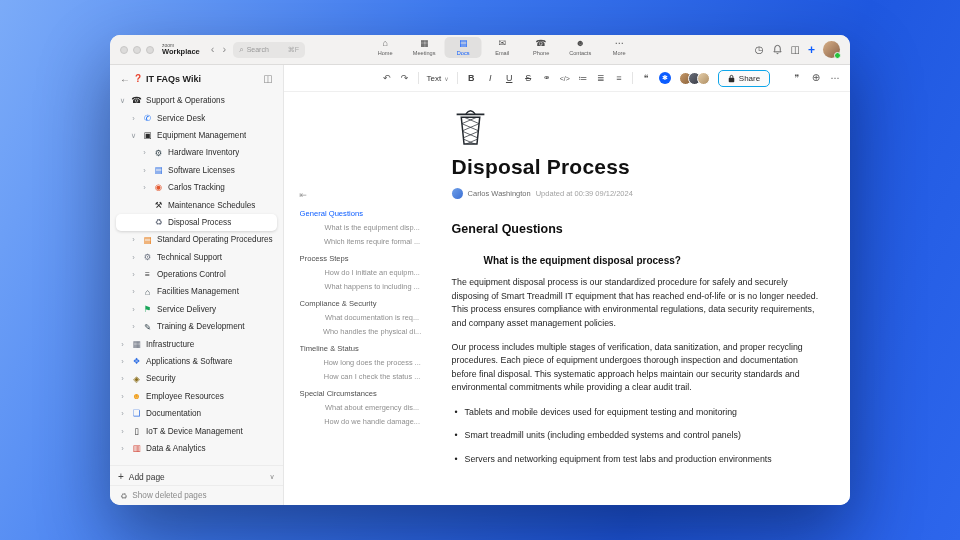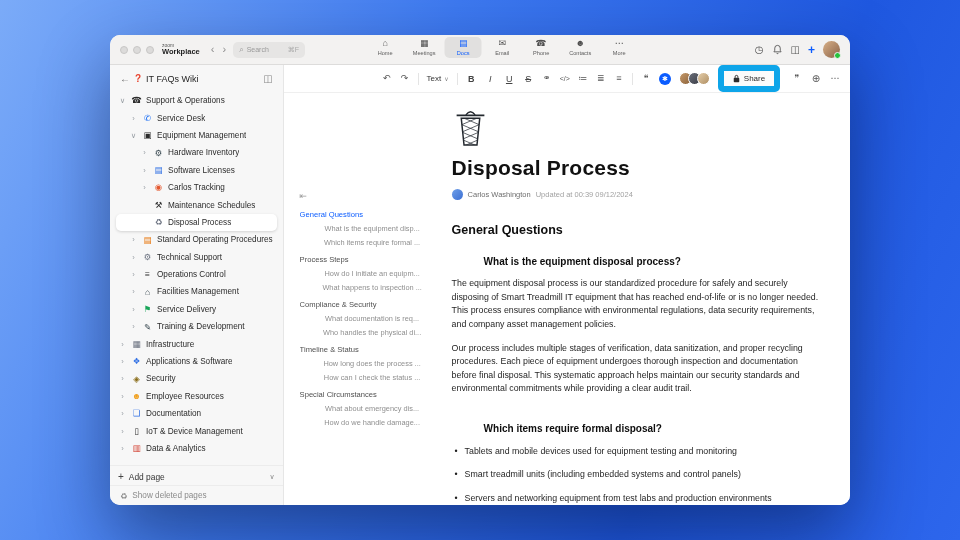--- a/index.html
+++ b/index.html
@@ -42,21 +42,21 @@
   .tb-ic { font-size:10px; line-height:1; color:#555; }
   .tb-plus { color:#0b5cff; font-size:12px; font-weight:bold; }
   .avatar { width:17px; height:17px; border-radius:50%; background:linear-gradient(135deg,#d8b088,#8a6248); position:relative; }
   .avatar::after { content:""; position:absolute; right:-1px; bottom:-1px; width:5px; height:5px; background:#27c33f; border:1px solid #f3f2f1; border-radius:50%; }
   
   .bodyrow { flex:1; display:flex; min-height:0; }
   .sidebar { flex:0 0 165px; background:#f7f7f7; border-right:1px solid #e6e6e6; display:flex; flex-direction:column; min-height:0; }
   .sb-header { display:flex; align-items:center; gap:5px; padding:8px 10px 6px; }
   .sb-back { color:#666; font-size:10px; }
   .qicon { color:#e8432e; font-weight:bold; font-size:10px; }
-  .sb-title { font-weight:normal; font-size:9px; color:#1e1e1e; }
+  .sb-title { font-weight:bold; font-size:9px; color:#1e1e1e; }
   .sb-panel { margin-left:auto; color:#888; font-size:10px; }
   .tree { flex:1; padding:2px 6px 0; overflow:hidden; }
   .trow { display:flex; align-items:center; gap:4px; height:17.4px; border-radius:5px; padding-right:4px; }
   .trow .chev { flex:0 0 9px; text-align:center; color:#9aa0a6; font-size:7.5px; }
   .trow .ticon { flex:0 0 11px; text-align:center; font-size:8.5px; line-height:1; }
   .trow .tlabel { font-size:8.2px; color:#2b2b2b; white-space:nowrap; overflow:hidden; text-overflow:ellipsis; }
   .trow.selected { background:#fff; box-shadow:0 1px 3px rgba(0,0,0,.15); }
   .sb-footer { padding:2px 6px 0; border-top:1px solid #ececec; }
   .addrow { display:flex; align-items:center; gap:5px; height:17px; font-size:8.4px; color:#333; padding:0 2px; }
   .addrow .plus { font-size:10px; color:#444; }
@@ -71,21 +71,21 @@
   .t-dd .c { font-size:6px; color:#888; }
   .fb { font-size:9px; color:#444; width:11px; text-align:center; }
   .sep { width:1px; height:12px; background:#e4e4e4; }
   .ai-dot { width:12px; height:12px; border-radius:50%; background:#0b5cff; color:#fff; font-size:7px; display:flex; align-items:center; justify-content:center; }
   .collabs { display:flex; }
   .cav { width:13px; height:13px; border-radius:50%; border:1.5px solid #fff; margin-left:-4px; }
   .cav:first-child { margin-left:0; }
   .cav.c1 { background:linear-gradient(135deg,#c59a6b,#8c6239); }
   .cav.c2 { background:linear-gradient(135deg,#6b6f7a,#3a3d46); }
   .cav.c3 { background:linear-gradient(135deg,#e4cdaa,#b09064); }
-  .share-btn { display:flex; align-items:center; gap:4px; border:6px solid #0ea5e9; background:#fbfbfb; border-radius:5px; padding:3px 9px; font-size:8px; color:#2c2c2c; }
+  .share-btn { display:flex; align-items:center; gap:4px; border:1px solid #0ea5e9; background:#fbfbfb; border-radius:5px; padding:3px 9px; font-size:8px; color:#2c2c2c; }
   .tb-rgt { display:flex; align-items:center; gap:9px; margin-left:6px; color:#555; }
   
   .content { flex:1; display:flex; min-height:0; }
   .toc { flex:0 0 160px; padding:98px 8px 0 16px; overflow:hidden; }
   .toc-collapse { color:#9a9a9a; font-size:9px; margin-bottom:9px; }
   .toc-row.section { font-size:7.6px; color:#4f4f4f; margin:8px 0 4px; white-space:nowrap; overflow:hidden; }
   .toc-row.section.active { color:#0b5cff; }
   .toc-row.item { font-size:7.4px; color:#8f8f8f; padding-left:9px; margin:5px 0; white-space:nowrap; overflow:hidden;text-align:center; }
   .docpane { flex:1; padding:13px 30px 0 8px; overflow:hidden; }
   .trash-ic { width:37px; height:41px; display:block; margin-bottom:9px; }
@@ -361,21 +361,21 @@
               <div class="toc-row item">
                 <span>Which items require formal ...</span>
               </div>
               <div class="toc-row section">
                 <span>Process Steps</span>
               </div>
               <div class="toc-row item">
                 <span>How do I initiate an equipm...</span>
               </div>
               <div class="toc-row item">
-                <span>What happens to inspection ...</span>
+                <span>What happens to including ...</span>
               </div>
               <div class="toc-row section">
                 <span>Compliance &amp; Security</span>
               </div>
               <div class="toc-row item">
                 <span>What documentation is req...</span>
               </div>
               <div class="toc-row item">
                 <span>Who handles the physical di...</span>
               </div>
@@ -427,21 +427,20 @@
           <div class="byline">
             <span class="bavatar"></span>
             <span class="bname">Carlos Washington</span>
             <span class="bupd">Updated at 00:39 09/12/2024</span>
           </div>
 
           <div class="h2">General Questions</div>
           <div class="h3">What is the equipment disposal process?</div>
           <p class="para">The equipment disposal process is our standardized procedure for safely and securely disposing of Smart Treadmill IT equipment that has reached end-of-life or is no longer needed. This process ensures compliance with environmental regulations, data security requirements, and company asset management policies.</p>
           <p class="para">Our process includes multiple stages of verification, data sanitization, and proper recycling procedures. Each piece of equipment undergoes thorough inspection and documentation before final disposal. This systematic approach helps maintain our security standards and environmental commitments while providing a clear audit trail.</p>
-          <div class="h3 second">Which items require formal disposal?</div>
           <ul class="bullets">
 
           <li>Tablets and mobile devices used for equipment testing and monitoring</li>
               <li>Smart treadmill units (including embedded systems and control panels)</li>
               <li>Servers and networking equipment from test labs and production environments</li>
             </ul>
         </div>
 
       </div>
     </div>

